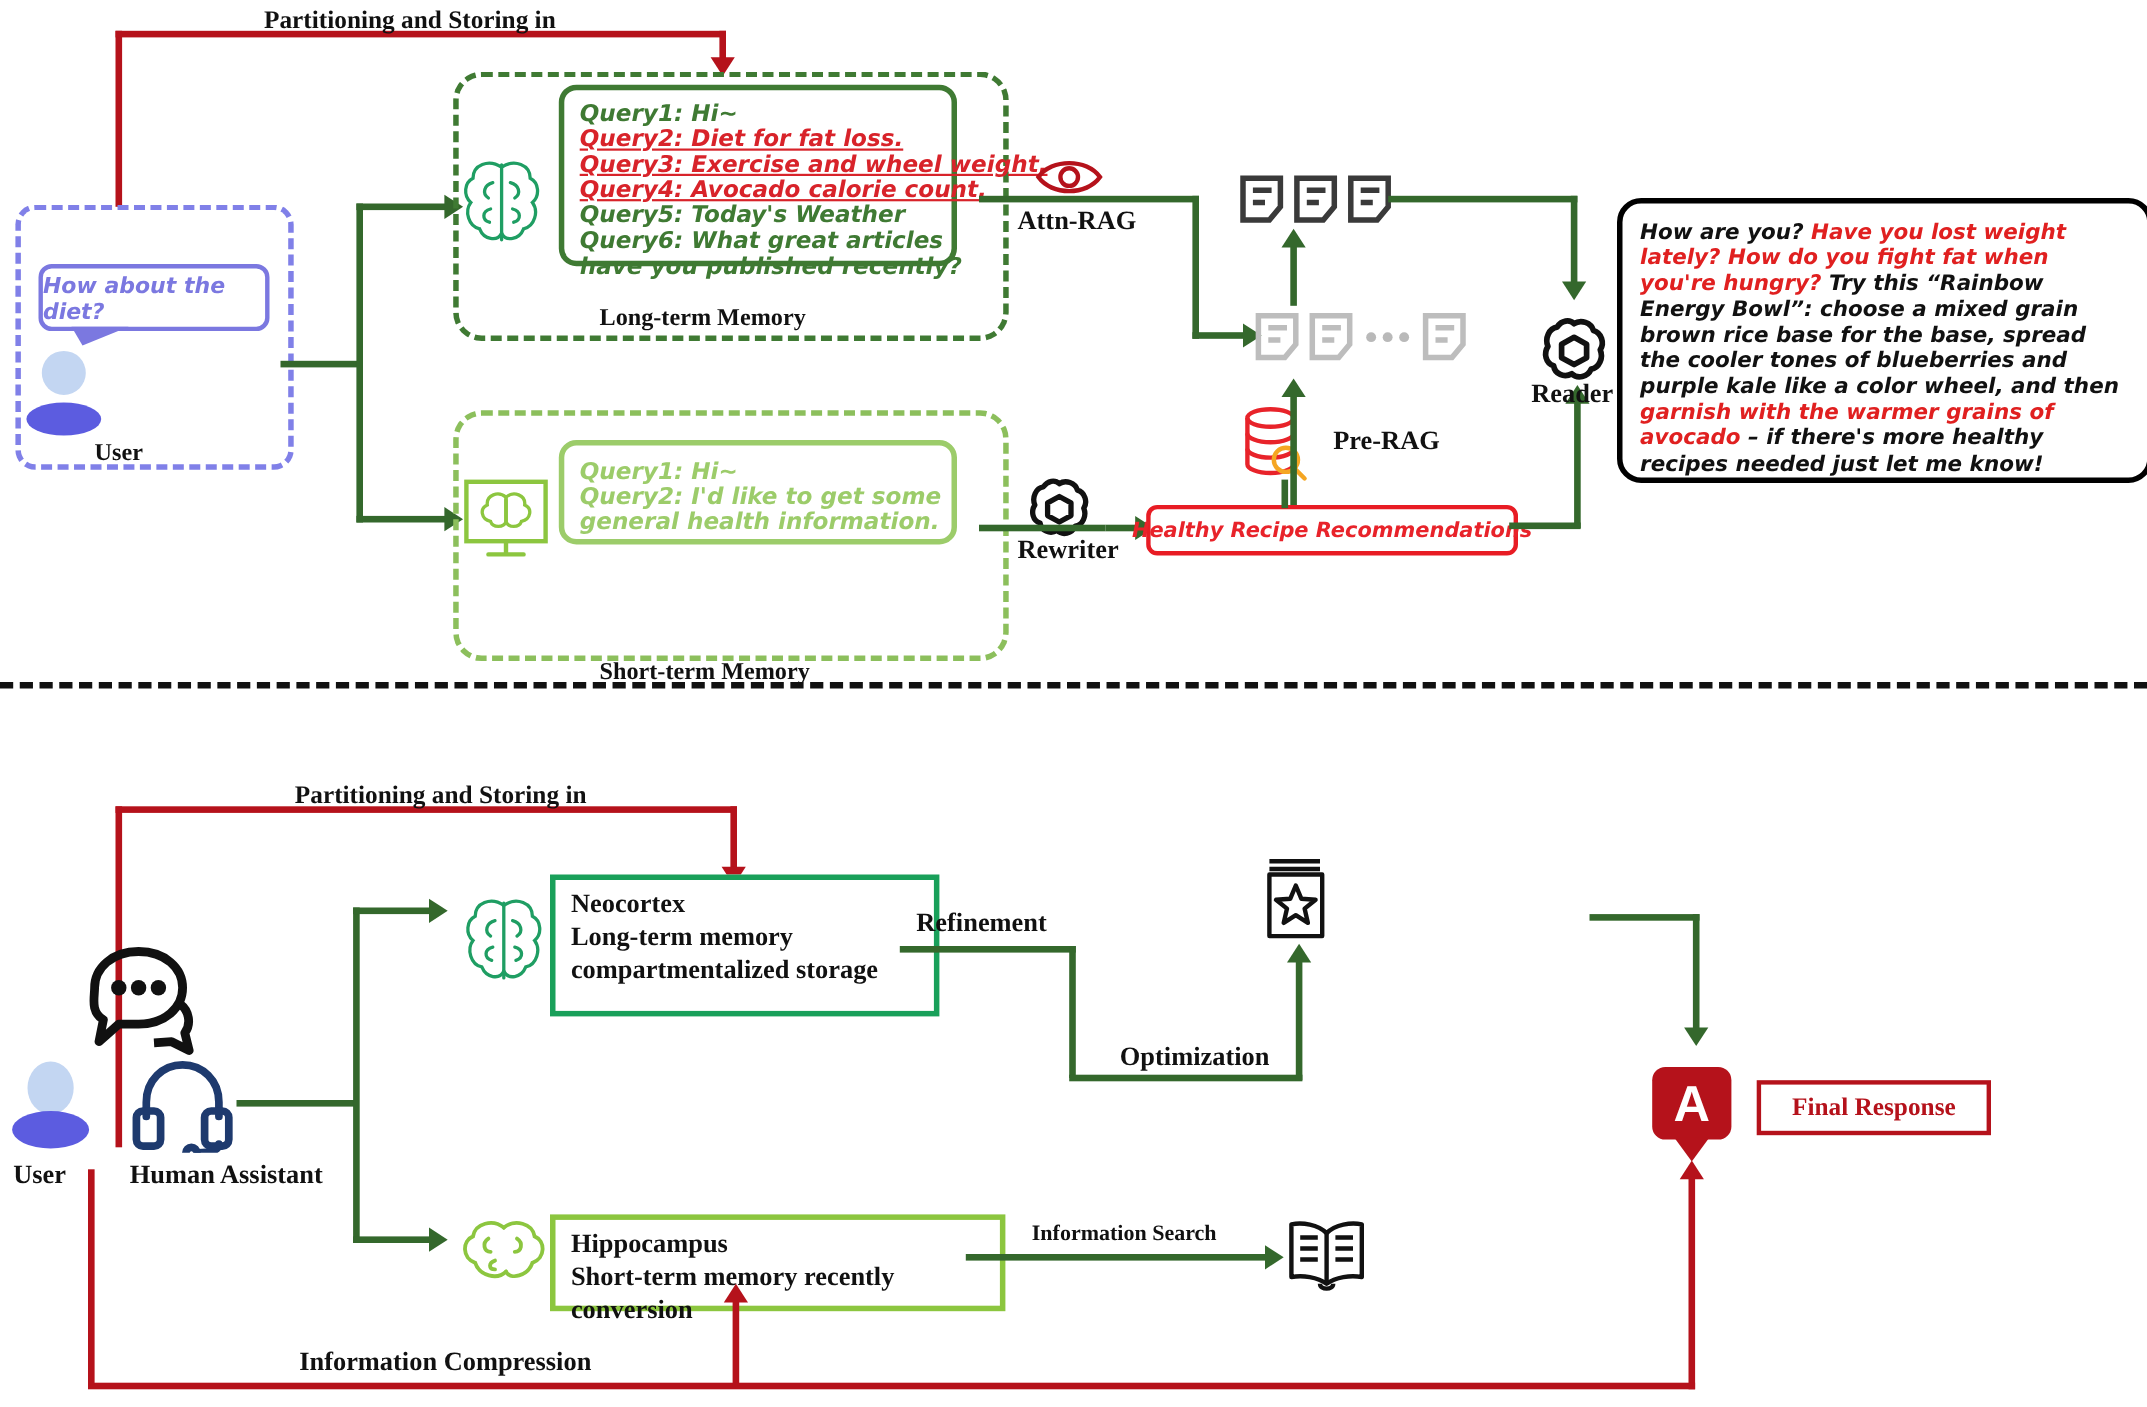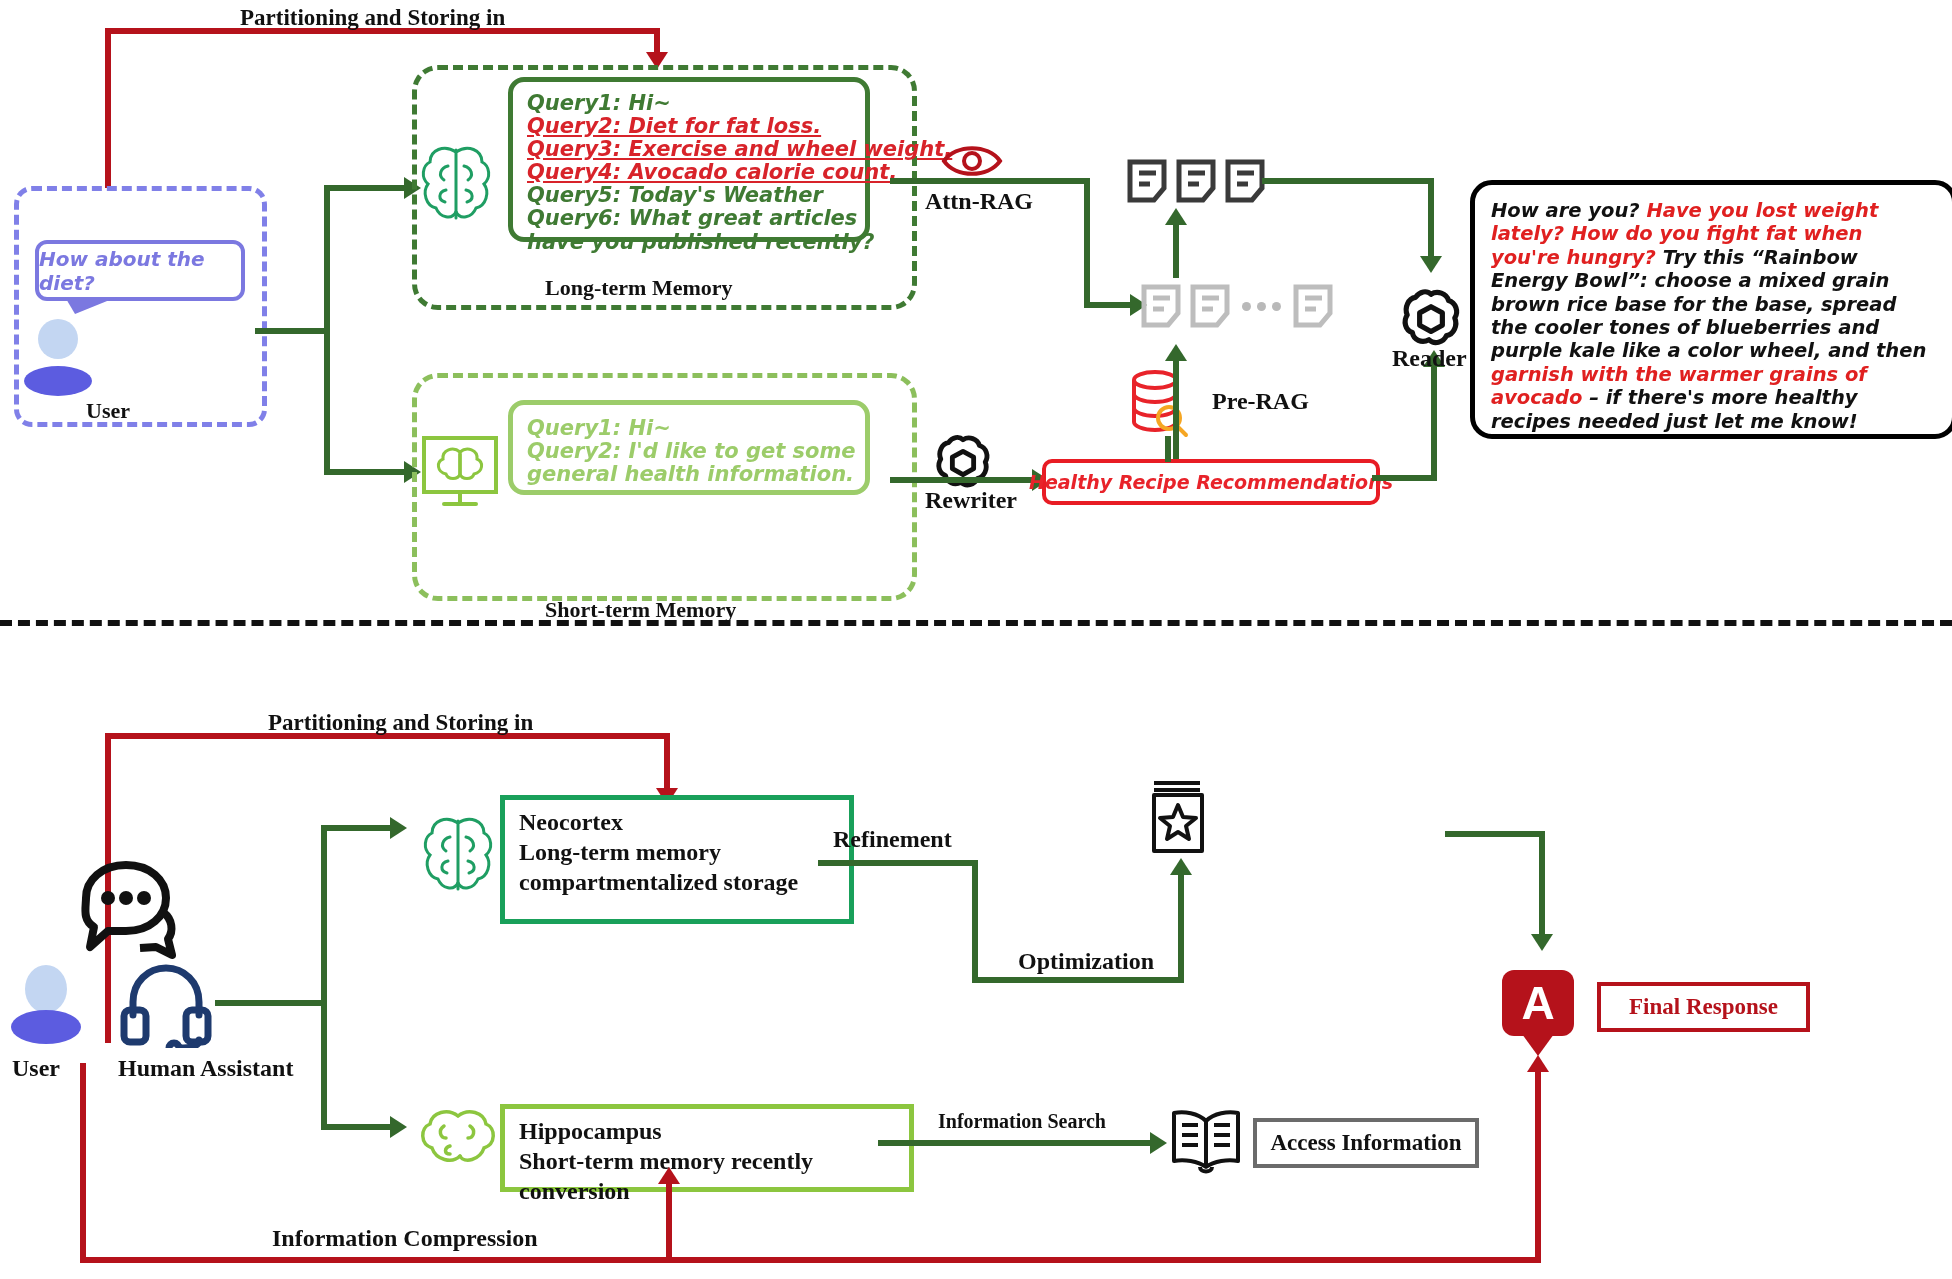--- a/index.html
+++ b/index.html
@@ -369,21 +369,20 @@
   <div class="arw right" style="left:1150px;top:1132px;"></div>
 
   <svg class="abs" style="left:1168px;top:1105px;" width="76" height="70" viewBox="0 0 76 70">
     <g fill="none" stroke="#111" stroke-width="4" stroke-linejoin="round">
       <path d="M38 16 C30 8 16 6 6 8 V56 C16 54 30 56 38 62 C46 56 60 54 70 56 V8 C60 6 46 8 38 16 Z"></path>
       <path d="M38 16 V62"></path>
       <path d="M14 20 H30 M14 30 H30 M14 40 H30 M46 20 H62 M46 30 H62 M46 40 H62"></path>
       <path d="M32 62 C32 68 44 68 44 62"></path>
     </g>
   </svg>
-  <div class="greybox" style="left:1253px;top:1118px;width:218px;height:42px;">Access Information</div>
 
   <div class="avatarA" style="left:1502px;top:970px;width:72px;height:66px;">A</div>
   <div class="redbox" style="left:1597px;top:982px;width:205px;height:42px;">Final Response</div>
 
   <div class="ln red v" style="left:1535px;top:1070px;height:193px;"></div>
   <div class="arw up red" style="left:1527px;top:1055px;"></div>
   <div class="ln red h" style="left:80px;top:1257px;width:1461px;"></div>
   <div class="ln red v" style="left:80px;top:1063px;height:196px;"></div>
   <div class="lbl" style="left:272px;top:1225px;font-size:24px;">Information Compression</div>
   <div class="ln red v" style="left:666px;top:1182px;height:78px;"></div>

